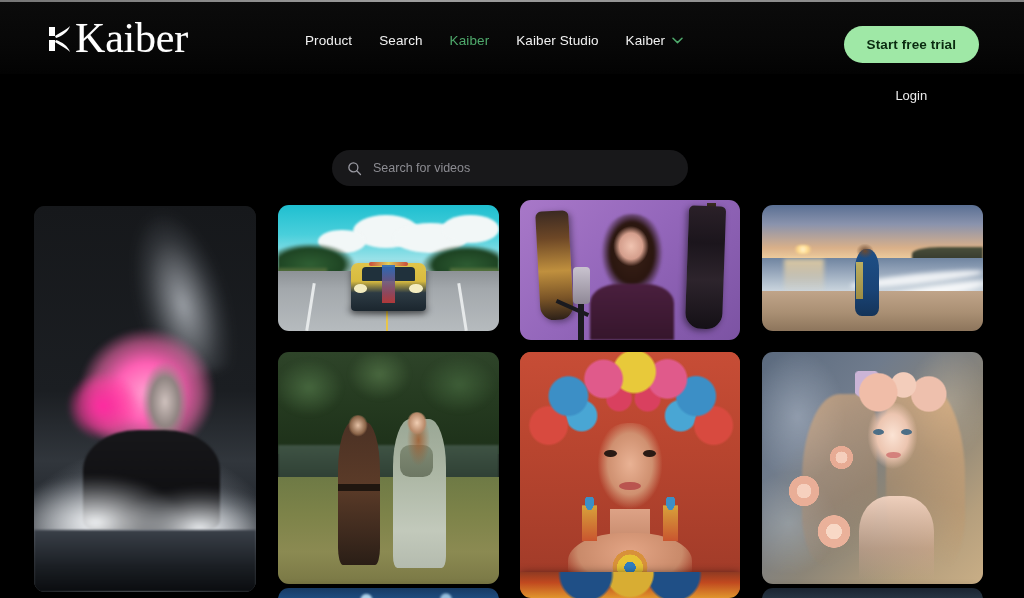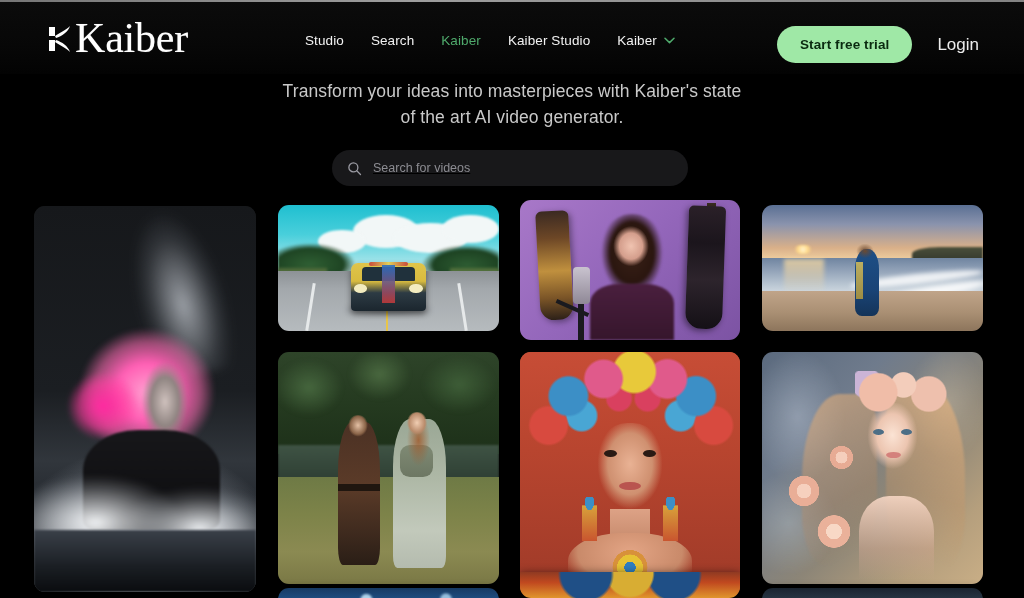--- a/index.html
+++ b/index.html
@@ -39,43 +39,43 @@
 
   .nav { position:absolute; left:305px; top:31px; display:flex; align-items:center; gap:27px; }
   .nav a {
     color:#f2f2f2; font-size:13.5px; text-decoration:none;
     letter-spacing:.1px; white-space:nowrap; cursor:pointer;
   }
   .nav a.active { color:#4faa6c; }
   .nav .about-wrap { display:flex; align-items:center; gap:7px; cursor:pointer; }
   .chev { display:block; }
 
-  .actions { position:absolute; right:45px; top:24px; display:flex; align-items:center; gap:25px; }
+  .actions { position:absolute; right:45px; top:24px; display:flex; align-items:center; gap:25px;flex-direction:column; }
   .btn-trial {
     background:#9fe8a6; color:#0a2a10;
     font-size:13.5px; font-weight:600;
     border:none; border-radius:999px;
     padding:11px 23px; cursor:pointer; white-space:nowrap;
     letter-spacing:.1px;
   }
-  .login-link { color:#ebebeb; font-size:17px; text-decoration:none; cursor:pointer; }
+  .login-link { color:#ebebeb; font-size:13px; text-decoration:none; cursor:pointer; }
 
   
   .hero { position:absolute; top:78px; left:0; width:1024px; text-align:center; }
   .hero-title {
     color:#c9c9c9; font-size:17.5px; line-height:26px;
     font-weight:400; letter-spacing:.1px;
     width:470px; margin:0 auto;
   }
 
   .search-wrap { position:absolute; top:150px; left:332px; width:356px; height:36px; }
   .search-box {
     width:100%; height:36px; background:#18181a;
     border-radius:999px; display:flex; align-items:center;
-    padding:0 15px; gap:11px; cursor:text;text-decoration:underline;
+    padding:0 15px; gap:11px; cursor:text;
   }
   .search-input {
     flex:1; background:transparent; border:none; outline:none;
     color:#d6d6d6; font-size:12.5px;
     font-family:"Liberation Sans", sans-serif;
   }
   .search-input::placeholder { color:#8c8c92; }
 
   
   .gallery { position:absolute; top:200px; left:0; width:1024px; height:398px; }
@@ -352,41 +352,38 @@
       <svg class="logo-mark" viewBox="0 0 25 30">
         <path d="M2 3 L8 3 L8 12 L2 12 Z" fill="#ffffff"></path>
         <path d="M8 12 C13 9, 20 5, 23 2 C21 8, 15 12, 9 14 Z" fill="#ffffff"></path>
         <path d="M9 16 C15 18, 21 22, 23 28 C20 25, 13 21, 8 18 Z" fill="#ffffff"></path>
         <path d="M2 16 L8 16 L8 27 L2 27 Z" fill="#ffffff"></path>
       </svg>
       <span class="logo-text">Kaiber</span>
     </div>
 
     <nav class="nav">
-      <a href="#">Studio</a>
+      <a href="#">Product</a>
       <a href="#">Search</a>
       <a href="#" class="active">Kaiber</a>
       <a href="#">Kaiber Studio</a>
       <span class="about-wrap">
         <a href="#">Kaiber</a>
         <svg class="chev" width="11" height="7" viewBox="0 0 11 7">
           <path d="M1 1.2 L5.5 5.6 L10 1.2" fill="none" stroke="#4faa6c" stroke-width="1.5" stroke-linecap="round" stroke-linejoin="round"></path>
         </svg>
       </span>
     </nav>
 
     <div class="actions">
       <button class="btn-trial">Start free trial</button>
       <a href="#" class="login-link">Login</a>
     </div>
   </header>
 
-  <section class="hero">
-    <h1 class="hero-title">Transform your ideas into masterpieces with Kaiber's state of the art AI video generator.</h1>
-  </section>
 
   <div class="search-wrap">
     <div class="search-box">
       <svg width="15" height="15" viewBox="0 0 16 16">
         <circle cx="6.8" cy="6.8" r="4.8" fill="none" stroke="#9a9aa2" stroke-width="1.4"></circle>
         <line x1="10.4" y1="10.4" x2="14.4" y2="14.4" stroke="#9a9aa2" stroke-width="1.4" stroke-linecap="round"></line>
       </svg>
       <input class="search-input" type="text" placeholder="Search for videos" style="">
     </div>
   </div>

